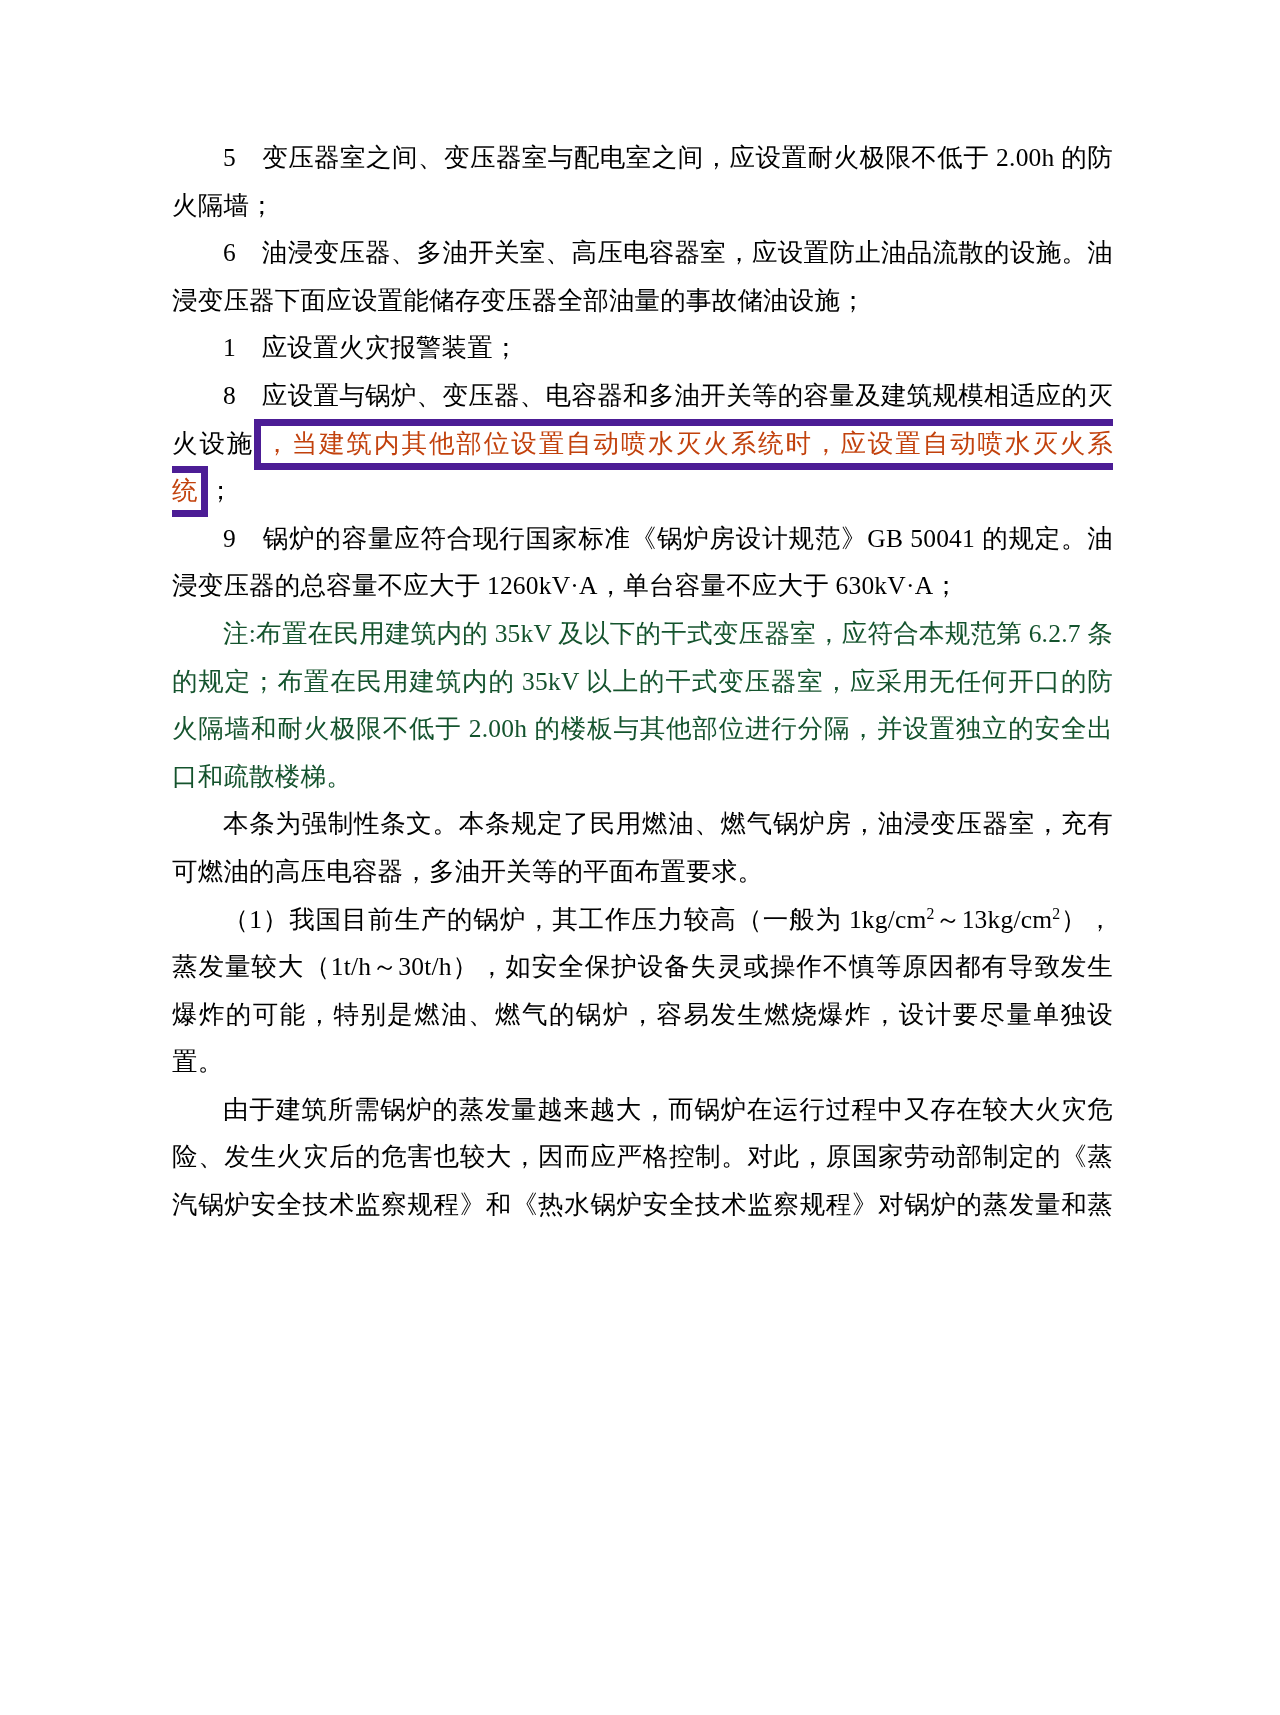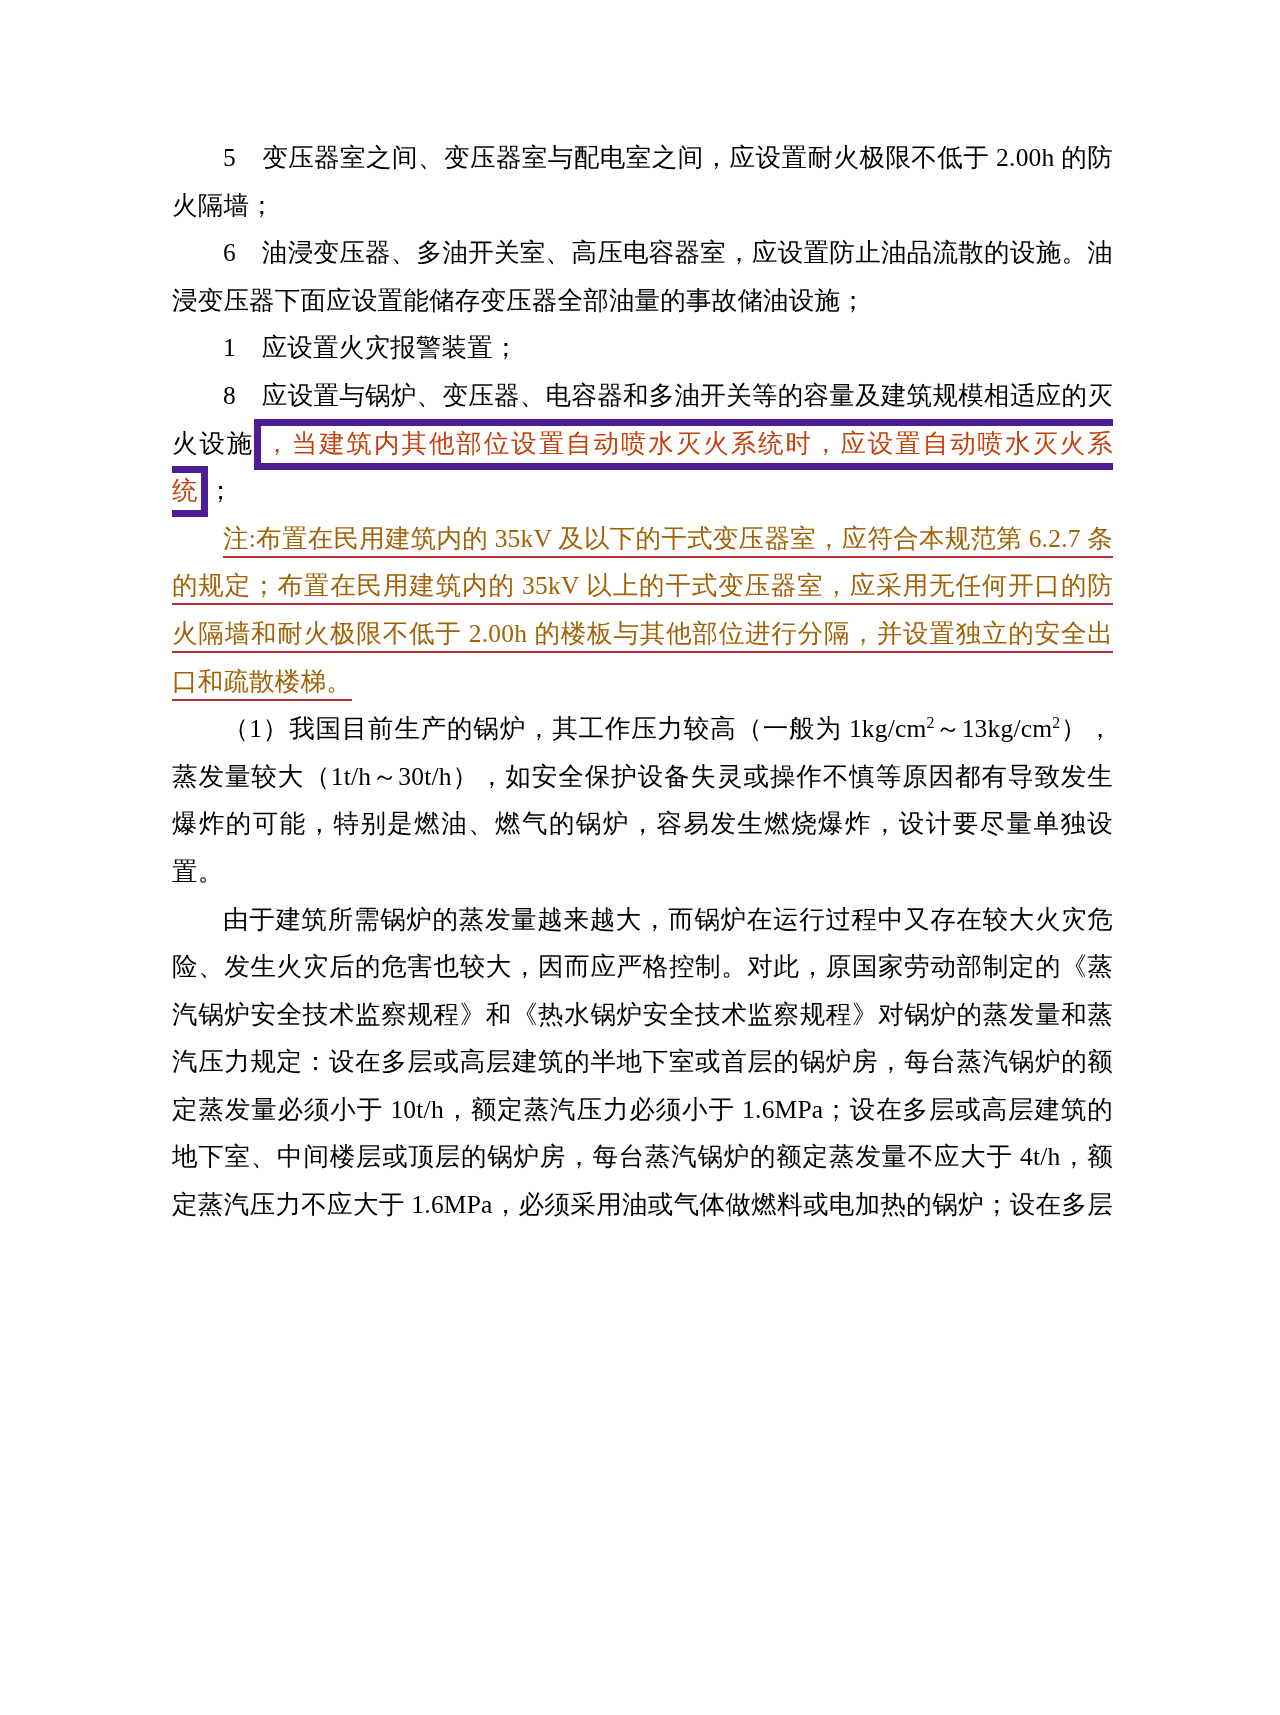--- a/index.html
+++ b/index.html
@@ -18,22 +18,21 @@
     width: 941px;
     top: 134px;
     font-size: 25.5px;
     line-height: 47.6px;
     text-align: justify;
     letter-spacing: 0.2px;
   }
   .content p { margin: 0; padding: 0; text-indent: 2em; }
   .content p.no-indent { text-indent: 0; }
   .red-note {
-    color: #a16207;
-    text-decoration: underline;
+    color: #14532d;
     text-decoration-color: #b23230;
     text-decoration-thickness: 1.5px;
     text-underline-offset: 9px;
   }
   .boxed-red {
     color: #c2410c;
     border: 7px solid #4c1d95;
     padding: 3px 3px 5px 3px;
   }
   .sup {
@@ -58,25 +57,27 @@
   <div class="content">
 
     <p>5　变压器室之间、变压器室与配电室之间，应设置耐火极限不低于 2.00h 的防火隔墙；</p>
 
     <p>6　油浸变压器、多油开关室、高压电容器室，应设置防止油品流散的设施。油浸变压器下面应设置能储存变压器全部油量的事故储油设施；</p>
 
     <p>1　应设置火灾报警装置；</p>
 
     <p><span>8　应设置与锅炉、变压器、电容器和多油开关等的容量及建筑规模相适应的灭火设施</span><span class="boxed-red">，当建筑内其他部位设置自动喷水灭火系统时，应设置自动喷水灭火系统</span><span>；</span></p>
 
+    <p>9　锅炉的容量应符合现行国家标准《锅炉房设计规范》GB 50041 的规定。油浸变压器的总容量不应大于 1260kV·A，单台容量不应大于 630kV·A；</p>
 
 
     <p class="red-note">注:布置在民用建筑内的 35kV 及以下的干式变压器室，应符合本规范第 6.2.7 条的规定；布置在民用建筑内的 35kV 以上的干式变压器室，应采用无任何开口的防火隔墙和耐火极限不低于 2.00h 的楼板与其他部位进行分隔，并设置独立的安全出口和疏散楼梯。</p>
 
 
+    <p>本条为强制性条文。本条规定了民用燃油、燃气锅炉房，油浸变压器室，充有可燃油的高压电容器，多油开关等的平面布置要求。</p>
 
     <p><span>（1）我国目前生产的锅炉，其工作压力较高（一般为 1kg/cm</span><span class="sup">2</span><span>～13kg/cm</span><span class="sup">2</span><span>），蒸发量较大（1t/h～30t/h），如安全保护设备失灵或操作不慎等原因都有导致发生爆炸的可能，特别是燃油、燃气的锅炉，容易发生燃烧爆炸，设计要尽量单独设置。</span></p>
 
     <p>由于建筑所需锅炉的蒸发量越来越大，而锅炉在运行过程中又存在较大火灾危险、发生火灾后的危害也较大，因而应严格控制。对此，原国家劳动部制定的《蒸汽锅炉安全技术监察规程》和《热水锅炉安全技术监察规程》对锅炉的蒸发量和蒸汽压力规定：设在多层或高层建筑的半地下室或首层的锅炉房，每台蒸汽锅炉的额定蒸发量必须小于 10t/h，额定蒸汽压力必须小于 1.6MPa；设在多层或高层建筑的地下室、中间楼层或顶层的锅炉房，每台蒸汽锅炉的额定蒸发量不应大于 4t/h，额定蒸汽压力不应大于 1.6MPa，必须采用油或气体做燃料或电加热的锅炉；设在多层或高层建筑的地下室、半地下室、首层或顶层的锅炉房，热水锅炉的额定出口热水温度不应大于95℃并有超温报警装置，用时必须装设可靠的点火程序控制和熄火保护装置。在现行国家标准《锅炉房设计规范》GB 50041 中也有较详细的规定。</p>
 
     <p>充有可燃油的高压电容器、多油开关等，具有较大的火灾危险性，但干式或其他无可燃液体的变压器火灾危险性小，不易发生爆炸，故本条文未作限制。但干式变压</p>
 
   </div>
 
   <div class="page-number">2</div>

